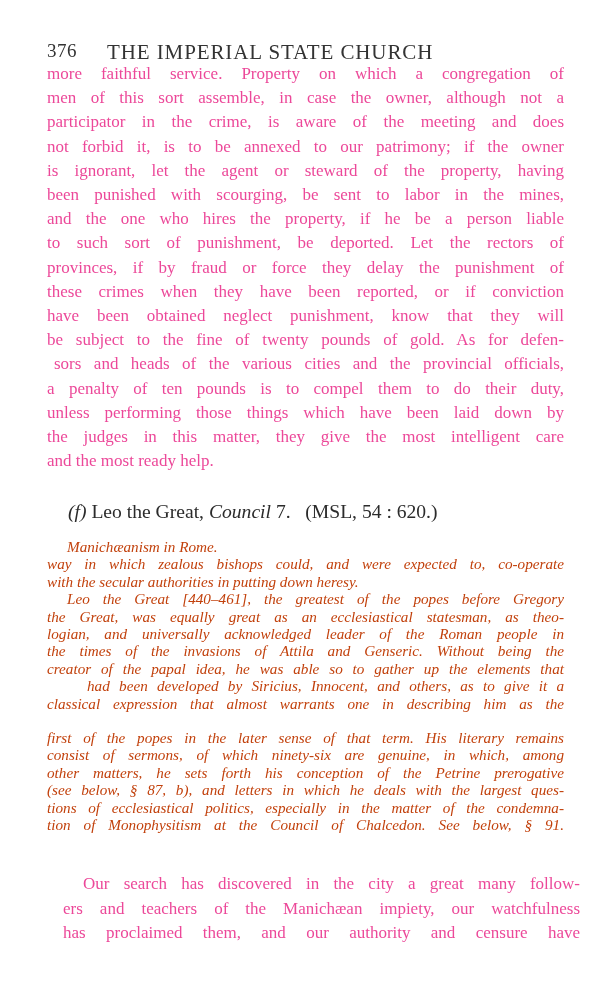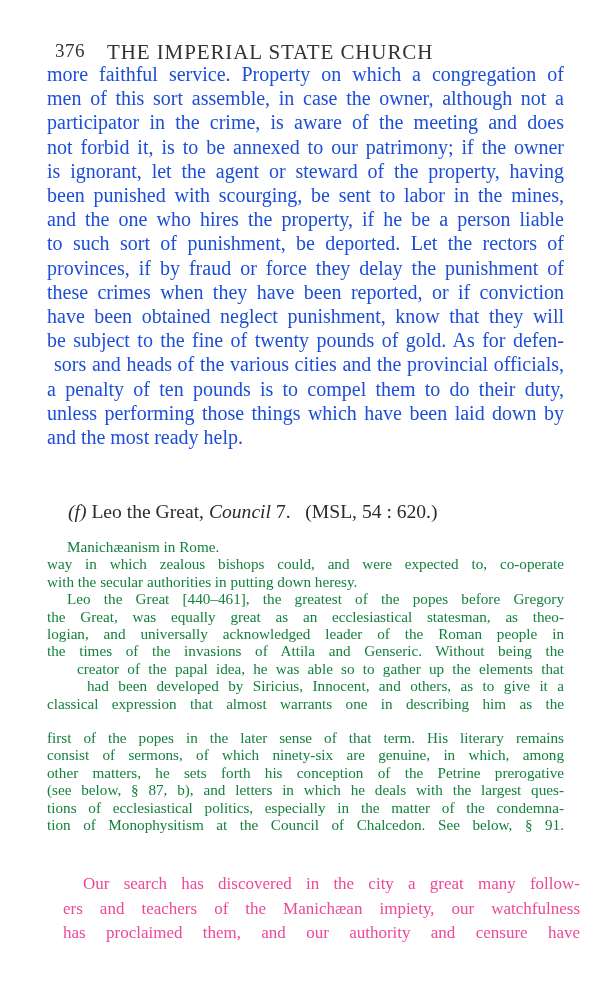--- a/index.html
+++ b/index.html
@@ -26,39 +26,39 @@
       top: 40px;
       left: 0;
       width: 517px;
       height: 26px;
       font-size: 21px;
       letter-spacing: 0.5px;
       color: #333;
     }
     .page-number {
       position: absolute;
-      left: 8px;
+      left: 0;
       top: 0;
       font-size: 19px;
     }
     .head-title {
       position: absolute;
       left: 60px;
       top: 0;
       letter-spacing: 0.9px;
     }
     .body-text {
       position: absolute;
       top: 62px;
       left: 0;
       width: 517px;
-      font-size: 20px;
+      font-size: 17px;
       line-height: 24.2px;
       text-align: justify;
-      color: #1d4ed8;
+      color: #ec4899;
     }
     .line {
       display: block;
       white-space: nowrap;
       text-align-last: justify;
       text-align: justify;
     }
     .line.last {
       text-align-last: left;
     }
@@ -76,21 +76,22 @@
     .source-heading .ital {
       font-style: italic;
     }
     .notes {
       position: absolute;
       top: 538px;
       left: 0;
       width: 517px;
       font-size: 15.2px;
       line-height: 17.4px;
-      color: #15803d;
+      color: #c2410c;
+      font-style: italic;
     }
     .notes .line.indent {
       padding-left: 20px;
     }
     .final-para {
       position: absolute;
       top: 872px;
       left: 16px;
       width: 517px;
       font-size: 17px;
@@ -120,41 +121,42 @@
     <span class="line" style="white-space: normal;">been punished with scourging, be sent to labor in the mines,</span>
     <span class="line" style="white-space: normal;">and the one who hires the property, if he be a person liable</span>
     <span class="line" style="white-space: normal;">to such sort of punishment, be deported.  Let the rectors of</span>
     <span class="line" style="white-space: normal;">provinces, if by fraud or force they delay the punishment of</span>
     <span class="line" style="white-space: normal;">these crimes when they have been reported, or if conviction</span>
     <span class="line" style="white-space: normal;">have been obtained neglect punishment, know that they will</span>
     <span class="line" style="white-space: normal;">be subject to the fine of twenty pounds of gold.  As for defen-</span>
     <span class="line" style="white-space: normal; margin-left: 7px;">sors and heads of the various cities and the provincial officials,</span>
     <span class="line" style="white-space: normal;">a penalty of ten pounds is to compel them to do their duty,</span>
     <span class="line" style="white-space: normal;">unless performing those things which have been laid down by</span>
+    <span class="line" style="white-space: normal;">the judges in this matter, they give the most intelligent care</span>
     <span class="line last">and the most ready help.</span>
   </div>
 
   <div class="source-heading">
     <span class="ital">(f)</span>
     <span>Leo the Great,</span>
     <span class="ital">Council</span>
     <span>7.</span>
     &nbsp;
     <span>(MSL, 54 : 620.)</span>
   </div>
 
   <div class="notes">
     <span class="line last indent">Manichæanism in Rome.</span>
     <span class="line" style="white-space: normal;">way in which zealous bishops could, and were expected to, co-operate</span>
     <span class="line last">with the secular authorities in putting down heresy.</span>
     <span class="line indent" style="white-space: normal;">Leo the Great [440–461], the greatest of the popes before Gregory</span>
     <span class="line" style="white-space: normal;">the Great, was equally great as an ecclesiastical statesman, as theo-</span>
     <span class="line" style="white-space: normal;">logian, and universally acknowledged leader of the Roman people in</span>
     <span class="line" style="white-space: normal;">the times of the invasions of Attila and Genseric.  Without being the</span>
-    <span class="line" style="white-space: normal; margin-left: 30px;">creator of the papal idea, he was able so to gather up the elements that</span>
+    <span class="line" style="white-space: normal;">creator of the papal idea, he was able so to gather up the elements that</span>
     <span class="line" style="white-space: normal; margin-left: 40px;">had been developed by Siricius, Innocent, and others, as to give it a</span>
     <span class="line" style="white-space: normal;">classical expression that almost warrants one in describing him as the</span>
     <span class="line" style="white-space: normal; margin-top: 17px;">first of the popes in the later sense of that term.  His literary remains</span>
     <span class="line" style="white-space: normal;">consist of sermons, of which ninety-six are genuine, in which, among</span>
     <span class="line" style="white-space: normal;">other matters, he sets forth his conception of the Petrine prerogative</span>
     <span class="line" style="white-space: normal;">(see below, § 87, b), and letters in which he deals with the largest ques-</span>
     <span class="line" style="white-space: normal;">tions of ecclesiastical politics, especially in the matter of the condemna-</span>
     <span class="line" style="white-space: normal;">tion of Monophysitism at the Council of Chalcedon.  See below, § 91.</span>
   </div>
 

